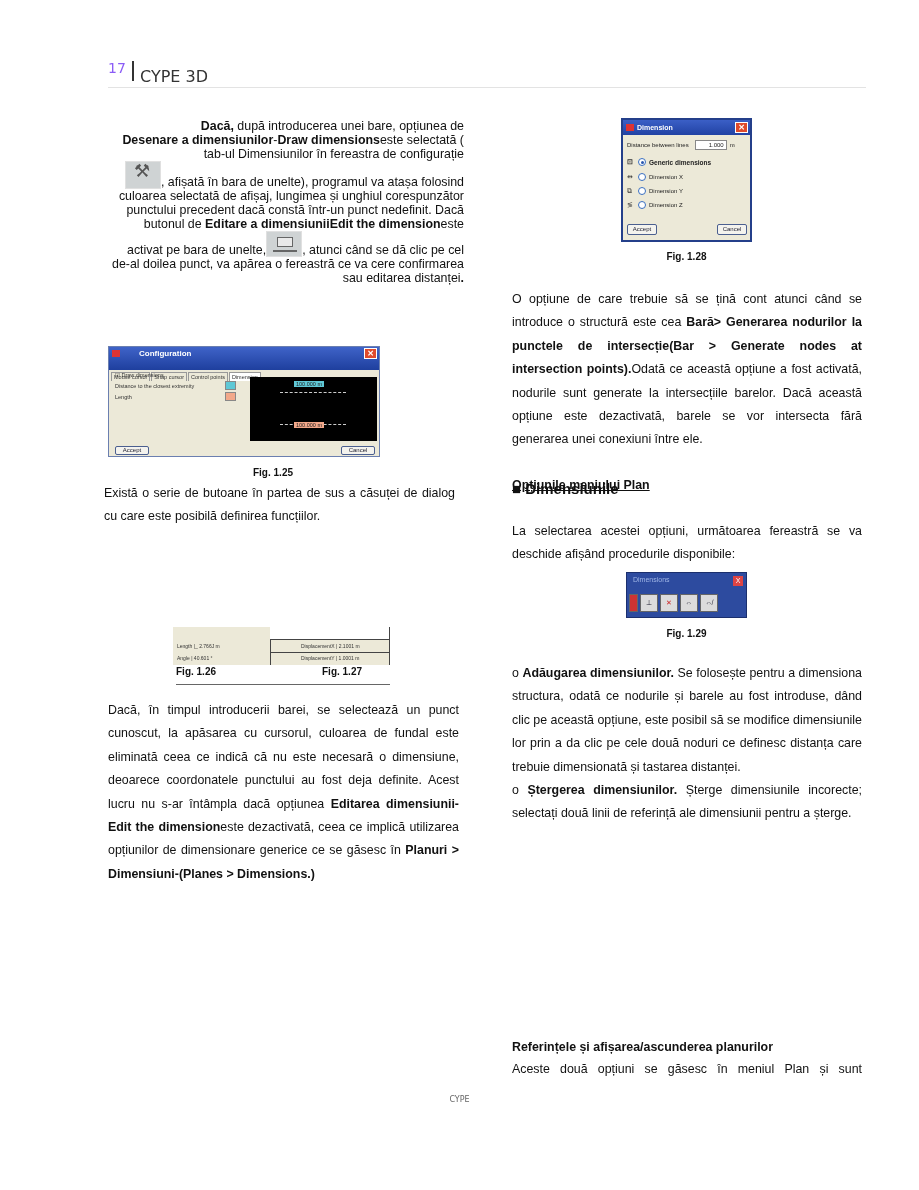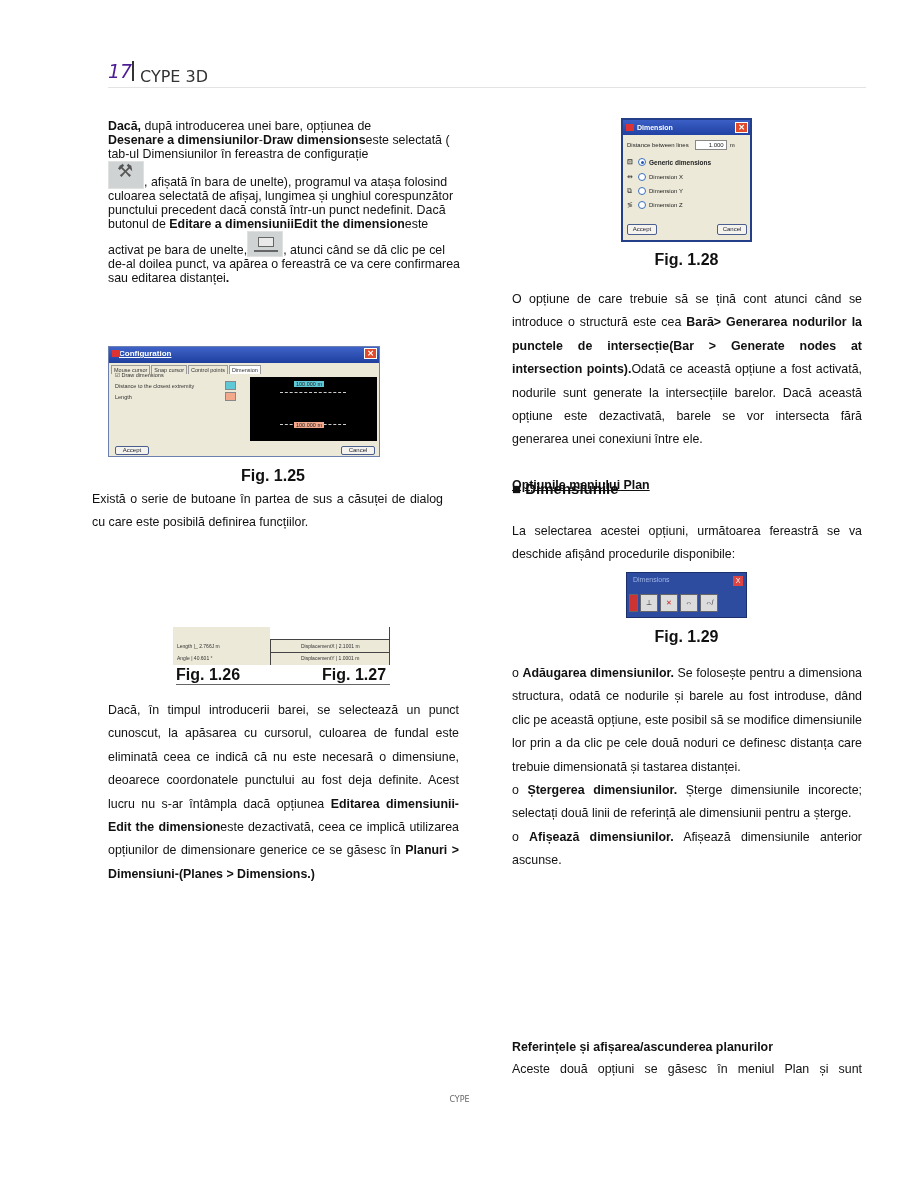--- a/index.html
+++ b/index.html
@@ -1,41 +1,41 @@
 <!DOCTYPE html>
 <html><head>
 <meta charset="utf-8">
 <style>
   * { box-sizing: border-box; margin: 0; padding: 0; }
   html, body { width: 919px; height: 1190px; background: #ffffff; }
   body { position: relative; font-family: "Liberation Sans", sans-serif; color: #111; overflow: hidden; }
 
   .header { position: absolute; left: 108px; top: 58px; width: 758px; height: 30px; border-bottom: 1px solid #e3e3e3; }
-  .page-num { position: absolute; left: 0; top: 2px; font-size: 19px; color: #4c1d95; font-family: "DejaVu Sans", sans-serif; font-style: italic; }
+  .page-num { position: absolute; left: 0; top: 2px; font-size: 14px; color: #8b5cf6; font-family: "DejaVu Sans", sans-serif; }
   .sep { position: absolute; left: 24px; top: 3px; width: 2px; height: 20px; background: #333; }
   .running-title { position: absolute; left: 32px; top: 9px; font-size: 16px; color: #333; font-family: "DejaVu Sans", sans-serif; }
 
   .col { position: absolute; font-size: 12.4px; }
   .col p { margin: 0; }
-  .tight { line-height: 14px; }
+  .tight { line-height: 14px; text-align: right; }
   .loose { line-height: 23.4px; text-align: justify; }
   b { font-weight: bold; }
 
   .icon-inline { display: inline-block; vertical-align: bottom; background: #cfd3d4; border: 1px solid #e0e0e0; }
   .icon-tools { width: 36px; height: 28px; position: relative; }
   .icon-tools::before { content: "⚒"; position: absolute; left: 8px; top: 2px; font-size: 18px; color: #555; }
   .icon-edit { width: 36px; height: 26px; position: relative; }
   .icon-edit::before { content: ""; position: absolute; left: 10px; top: 5px; width: 14px; height: 8px; border: 1px solid #666; background: #e9e9e9; }
   .icon-edit::after { content: ""; position: absolute; left: 6px; top: 18px; width: 24px; height: 2px; background: #666; }
 
-  .fig-caption { position: absolute; font-weight: bold; font-size: 16px; color: #111; text-align: center; }
+  .fig-caption { position: absolute; font-weight: bold; font-size: 10px; color: #111; text-align: center; }
 
   
   .dlg { position: absolute; border: 1px solid #6b7fb0; background: #ece9d8; }
-  .dlg-title { height: 16px; background: linear-gradient(#3f63c8, #1e3f9e); color: #fff; font-size: 8px; font-weight: bold; padding-left: 10px; line-height: 13px; position: relative; text-decoration: underline; }
+  .dlg-title { height: 23px; background: linear-gradient(#3f63c8, #1e3f9e); color: #fff; font-size: 8px; font-weight: bold; padding-left: 30px; line-height: 13px; position: relative; }
   .dlg-title .app-ico { position: absolute; left: 3px; top: 3px; width: 8px; height: 7px; background: #d33; }
   .dlg-close { position: absolute; right: 2px; top: 1px; width: 13px; height: 11px; background: #e04b2c; border: 1px solid #fff; color: #fff; font-size: 8px; line-height: 9px; text-align: center; }
   .tabs { display: flex; font-size: 5.5px; padding: 2px 2px 0; }
   .tab { border: 1px solid #999; border-bottom: none; padding: 1px 2px; background: #ece9d8; margin-right: 1px; color: #333; }
   .tab.active { background: #fff; }
   .panel { position: absolute; font-size: 5.5px; color: #333; }
   .swatch { position: absolute; width: 11px; height: 9px; border: 1px solid #888; }
   .preview { position: absolute; background: #000; }
   .dimline { position: absolute; height: 1px; border-top: 1px dashed #ccc; }
   .dimlabel { position: absolute; font-size: 5.5px; padding: 0 2px; color: #222; }
@@ -101,21 +101,21 @@
     <div class="dimline" style="left:30px; top:15px; width:66px;"></div>
     <div class="dimlabel" style="left:44px; top:4px; background:#5fc8d6;">100.000 m</div>
     <div class="dimline" style="left:30px; top:47px; width:66px;"></div>
     <div class="dimlabel" style="left:44px; top:45px; background:#f2a88a;">100.000 m</div>
   </div>
   <div class="btn-small" style="left:6px; top:99px; width:34px; height:9px; line-height:7px;">Accept</div>
   <div class="btn-small" style="left:232px; top:99px; width:34px; height:9px; line-height:7px;">Cancel</div>
 </div>
 <div class="fig-caption" style="left:95px; top:467px; width:356px;">Fig. 1.25</div>
 
-<div class="col loose" style="left:92px; top:482px; width:351px;margin-top:6px;">
+<div class="col loose" style="left:104px; top:482px; width:351px;">
   <p>Există o serie de butoane în partea de sus a căsuței de dialog cu care este posibilă definirea funcțiilor.</p>
 </div>
 
 <div class="strip">
   <div style="position:absolute; left:97px; top:0; width:1px; height:38px; background:#444;"></div>
   <div style="position:absolute; left:97px; top:0; width:120px; height:13px; background:#fff; border-bottom:1px solid #444;"></div>
   <div style="position:absolute; left:98px; top:25px; width:119px; height:1px; background:#444;"></div>
   <div style="position:absolute; left:216px; top:0; width:1px; height:38px; background:#444;"></div>
   <div class="cell" style="left:4px; top:16px;">Length |_ 2.766J m</div>
   <div class="cell" style="left:4px; top:28px;">Angle | 40.601 °</div>
@@ -189,21 +189,20 @@
     <span class="tb-btn" style="color:#c22;">✕</span>
     <span class="tb-btn">⇔</span>
     <span class="tb-btn">⇎</span>
   </div>
 </div>
 <div class="fig-caption" style="left:626px; top:628px; width:121px;">Fig. 1.29</div>
 
 <div class="col loose" style="left:512px; top:662px; width:350px;">
   <p><span>o </span><b>Adăugarea dimensiunilor.</b><span> Se folosește pentru a dimensiona structura, odată ce nodurile și barele au fost introduse, dând clic pe această opțiune, este posibil să se modifice dimensiunile lor prin a da clic pe cele două noduri ce definesc distanța care trebuie dimensionată și tastarea distanței.</span></p>
   <p><span>o  </span><b>Ștergerea dimensiunilor.</b><span> Șterge dimensiunile incorecte; selectați două linii de referință ale dimensiunii pentru a șterge.</span></p>
-  <p><span>o </span><b>Afișează dimensiunilor.</b><span> Afișează dimensiunile anterior ascunse.</span></p>
 </div>
 
 <div class="col" style="left:512px; top:1040px; font-weight:bold; font-size:12.4px;">Referințele și afișarea/ascunderea planurilor</div>
 <div class="col loose" style="left:512px; top:1058px; width:350px; text-align:justify; text-align-last:justify;">
   <p>Aceste două opțiuni se găsesc în meniul Plan și sunt</p>
 </div>
 
 <div class="footer">CYPE</div>
 
 </body></html>

